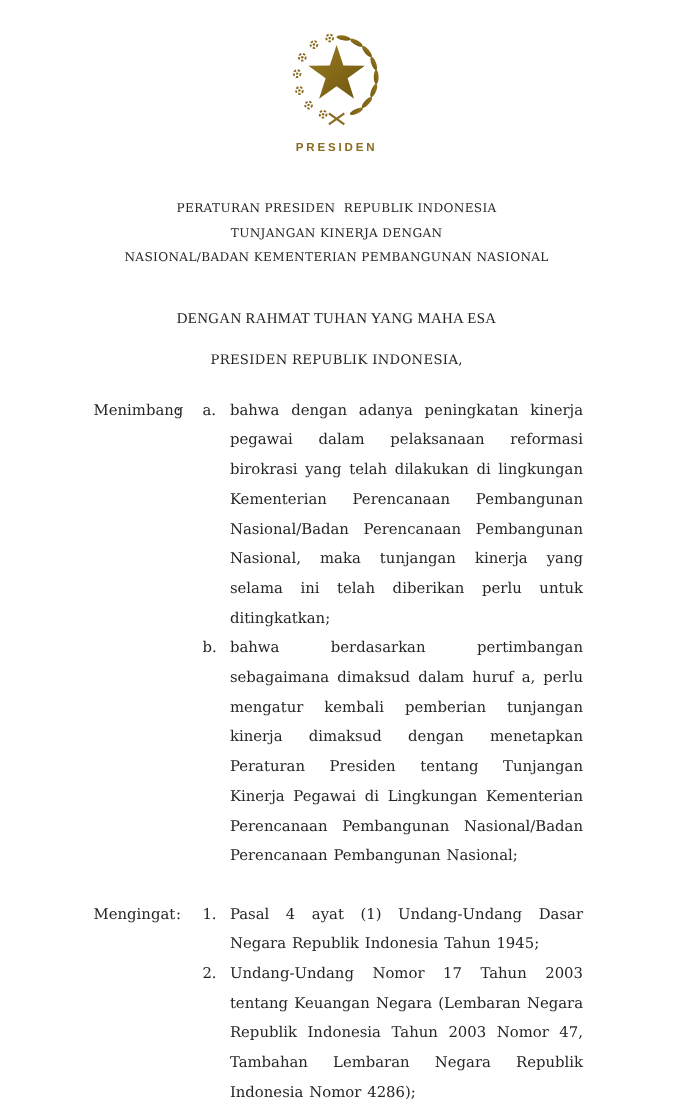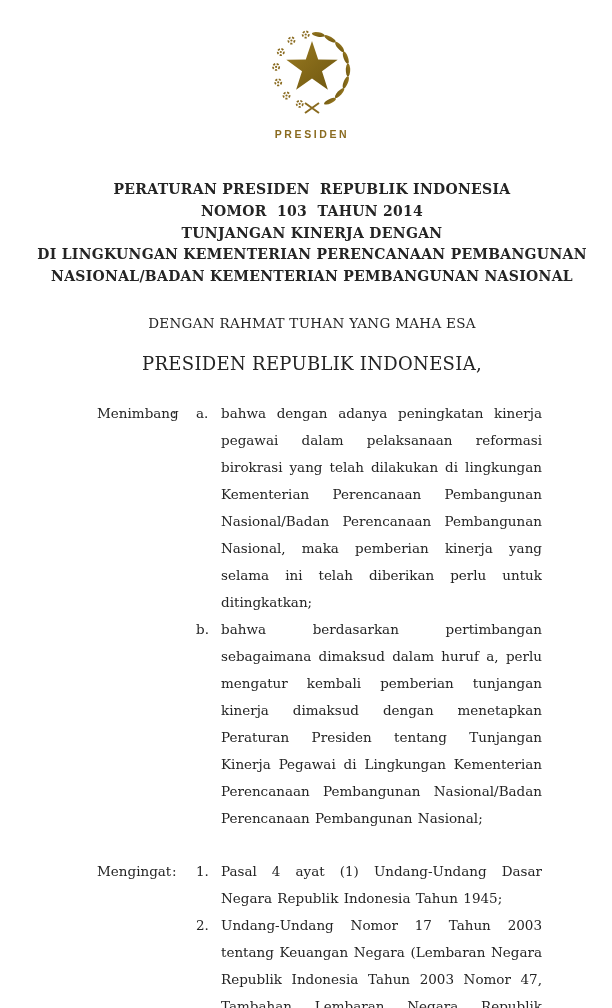--- a/index.html
+++ b/index.html
@@ -6,53 +6,52 @@
   html, body { background: #ffffff; }
   .page {
     position: relative;
     width: 612px;
     height: 1008px;
     margin: 0 auto;
     background: #ffffff;
     overflow: hidden;
     font-family: "DejaVu Serif", serif;
     color: #242424;
-    padding-left: 12px;
   }
   
   .letterhead { text-align: center; padding-top: 28px; }
   .seal { display: block; margin: 0 auto; }
   .seal-caption {
     margin-top: 7px;
     font-family: "Liberation Sans", sans-serif;
     font-size: 10.5px;
     font-weight: bold;
     letter-spacing: 2.6px;
     color: #8a6b20;
     line-height: 14px;
   }
   
   .title-block { margin-top: 38px; text-align: center; }
   .title-line {
-    font-size: 14px;
+    font-size: 11px;
     line-height: 21.8px;
     white-space: pre-wrap;
     letter-spacing: 0.3px;
-    font-weight: bold;
   }
   .invocation {
-    margin-top: 27px;
+    margin-top: 38px;
     text-align: center;
     font-size: 13.5px;
     letter-spacing: 0.3px;
+    font-family: Liberation Serif, serif;
   }
   .salutation {
     margin-top: 22px;
     text-align: center;
-    font-size: 18px;
+    font-size: 12px;
     letter-spacing: 0.3px;
   }
   
   .content { margin-left: 85px; width: 445px; }
   .clause {
     display: grid;
     grid-template-columns: 73px 23px 1fr;
     margin-top: 26px;
     font-size: 13.5px;
     line-height: 27px;
@@ -116,38 +115,36 @@
 
       <path d="M43,85 L57,75 M57,85 L43,75" stroke="#8a6b20" stroke-width="2" fill="none"></path>
     </svg>
     <div class="seal-caption">
       <div>PRESIDEN</div>
     </div>
   </header>
 
   <div class="title-block">
     <div class="title-line">PERATURAN PRESIDEN  REPUBLIK INDONESIA</div>
-    <div class="title-line">NOMOR  103  TAHUN 2014</div>
     <div class="title-line">TUNJANGAN KINERJA DENGAN</div>
-    <div class="title-line">DI LINGKUNGAN KEMENTERIAN PERENCANAAN PEMBANGUNAN</div>
     <div class="title-line">NASIONAL/BADAN KEMENTERIAN PEMBANGUNAN NASIONAL</div>
   </div>
 
   <p class="invocation">DENGAN RAHMAT TUHAN YANG MAHA ESA</p>
   <p class="salutation">PRESIDEN REPUBLIK INDONESIA,</p>
 
   <div class="content">
 
     <section class="clause">
       <div class="clause-label">Menimbang</div>
       <div class="clause-colon">:</div>
       <div class="clause-items">
         <div class="clause-item">
           <span class="item-marker">a.</span>
-          <p class="item-text">bahwa dengan adanya peningkatan kinerja pegawai dalam pelaksanaan reformasi birokrasi yang telah dilakukan di lingkungan Kementerian Perencanaan Pembangunan Nasional/Badan Perencanaan Pembangunan Nasional, maka pemberian kinerja yang selama ini telah diberikan perlu untuk ditingkatkan;</p>
+          <p class="item-text">bahwa dengan adanya peningkatan kinerja pegawai dalam pelaksanaan reformasi birokrasi yang telah dilakukan di lingkungan Kementerian Perencanaan Pembangunan Nasional/Badan Perencanaan Pembangunan Nasional, maka tunjangan kinerja yang selama ini telah diberikan perlu untuk ditingkatkan;</p>
         </div>
         <div class="clause-item">
           <span class="item-marker">b.</span>
           <p class="item-text">bahwa berdasarkan pertimbangan sebagaimana dimaksud dalam huruf a, perlu mengatur kembali pemberian tunjangan kinerja dimaksud dengan menetapkan Peraturan Presiden tentang Tunjangan Kinerja Pegawai di Lingkungan Kementerian Perencanaan Pembangunan Nasional/Badan Perencanaan Pembangunan Nasional;</p>
         </div>
       </div>
     </section>
 
     <section class="clause">
       <div class="clause-label">Mengingat</div>

